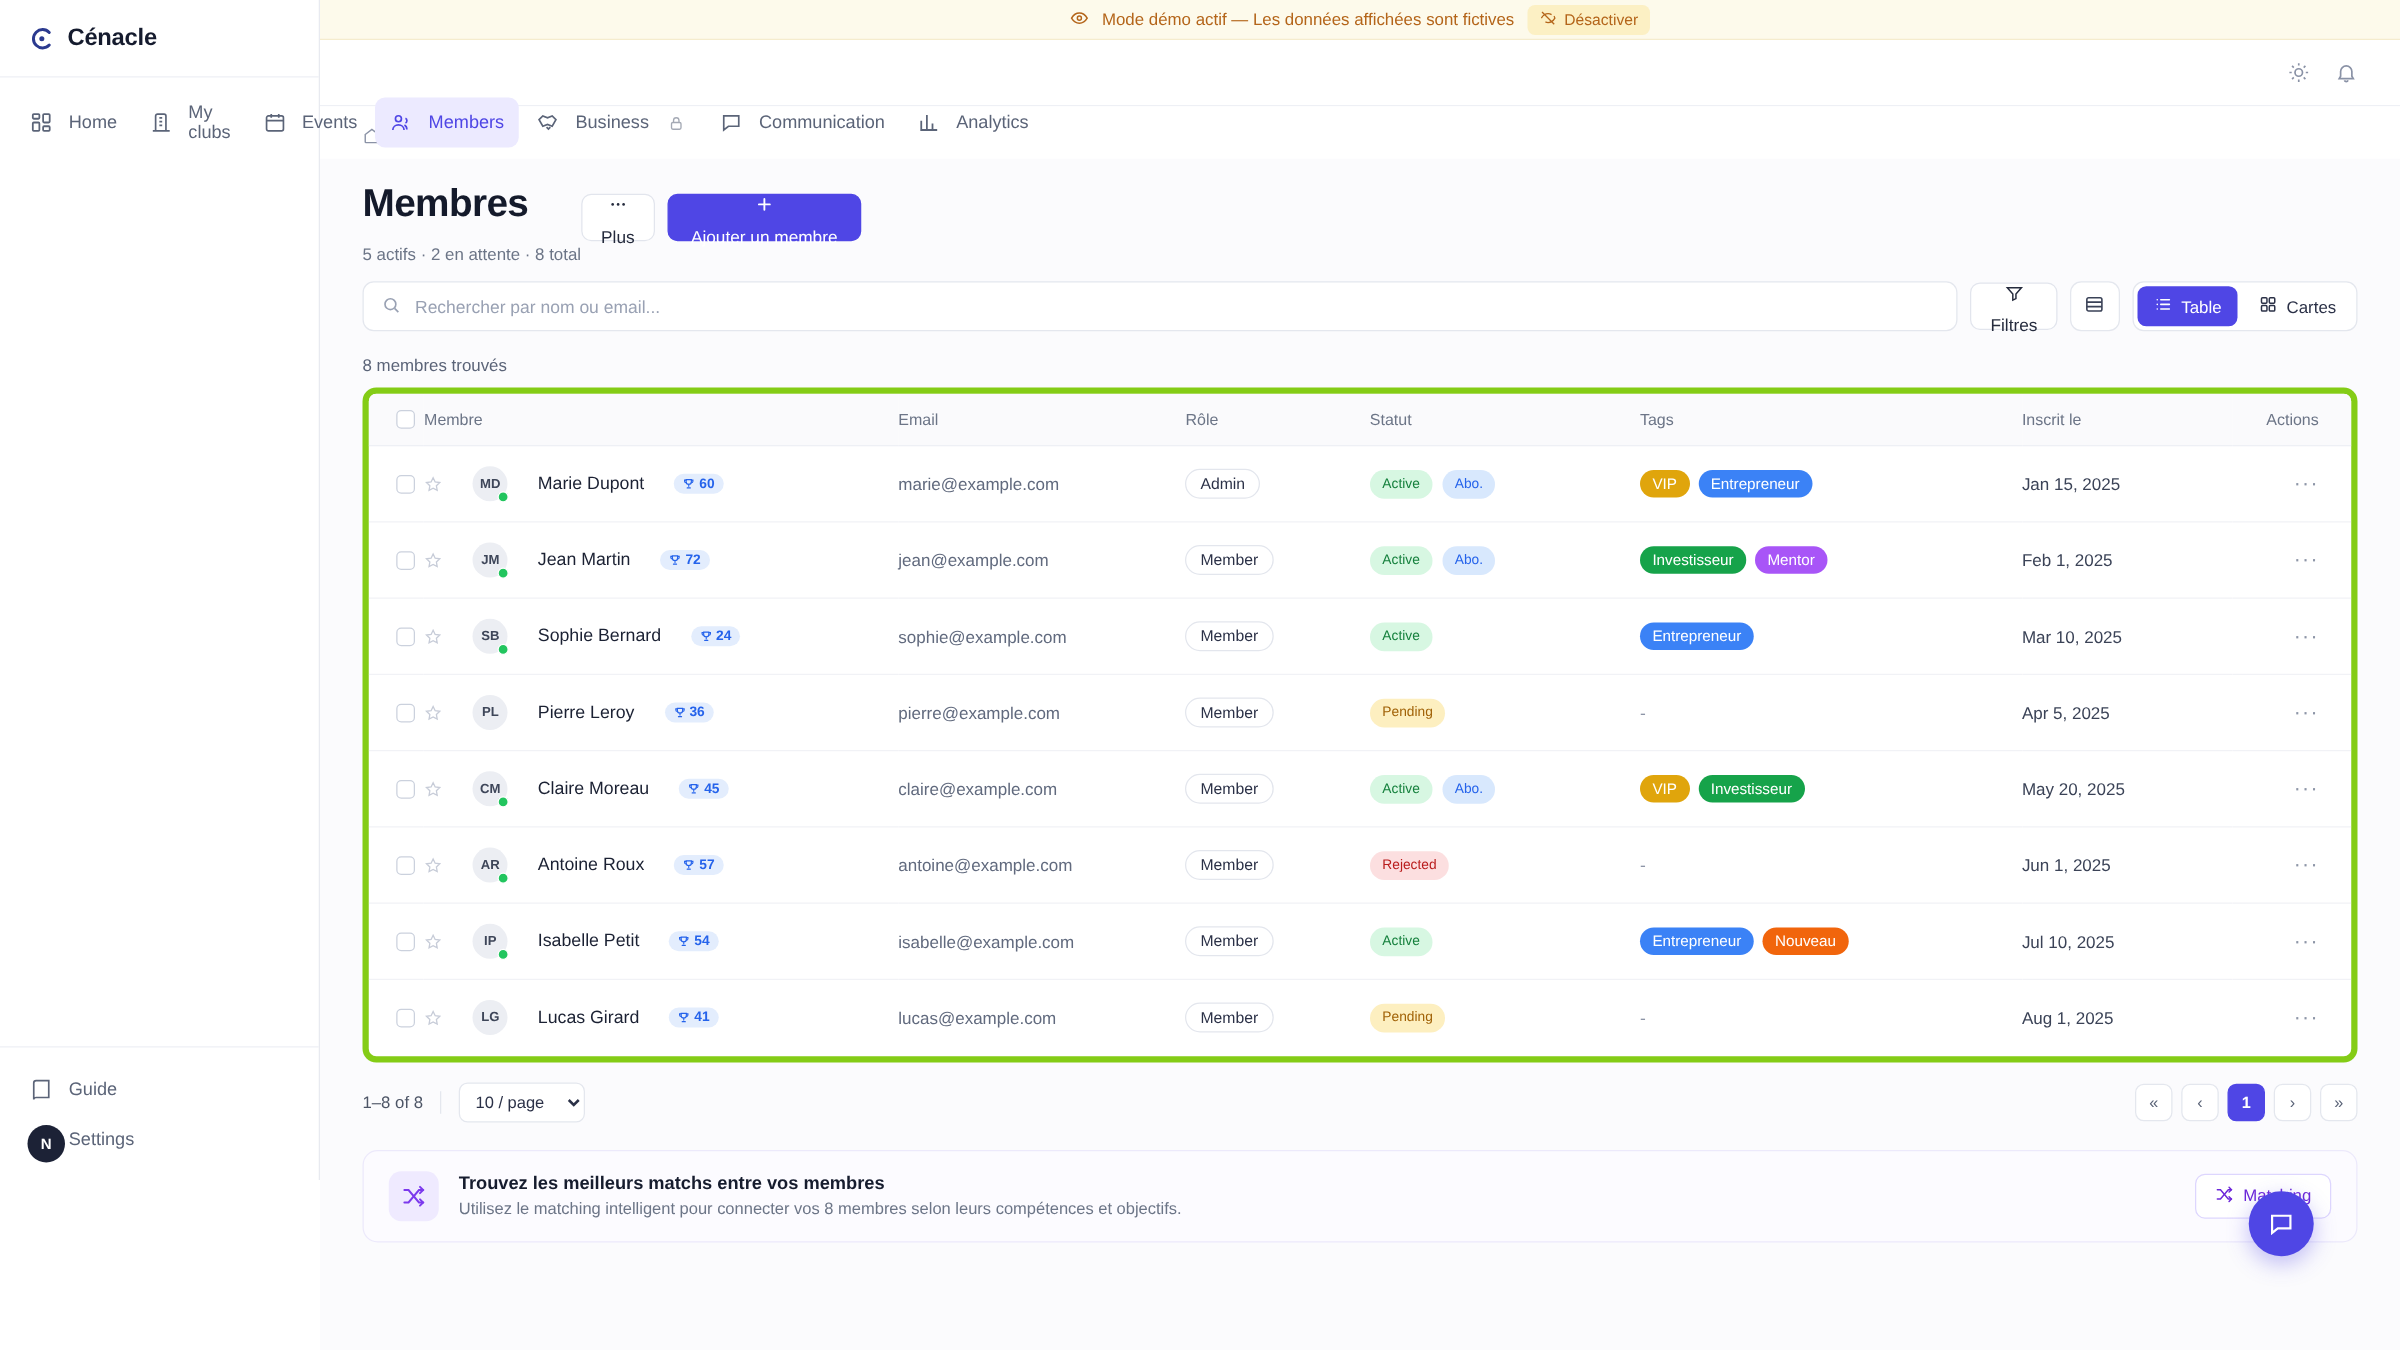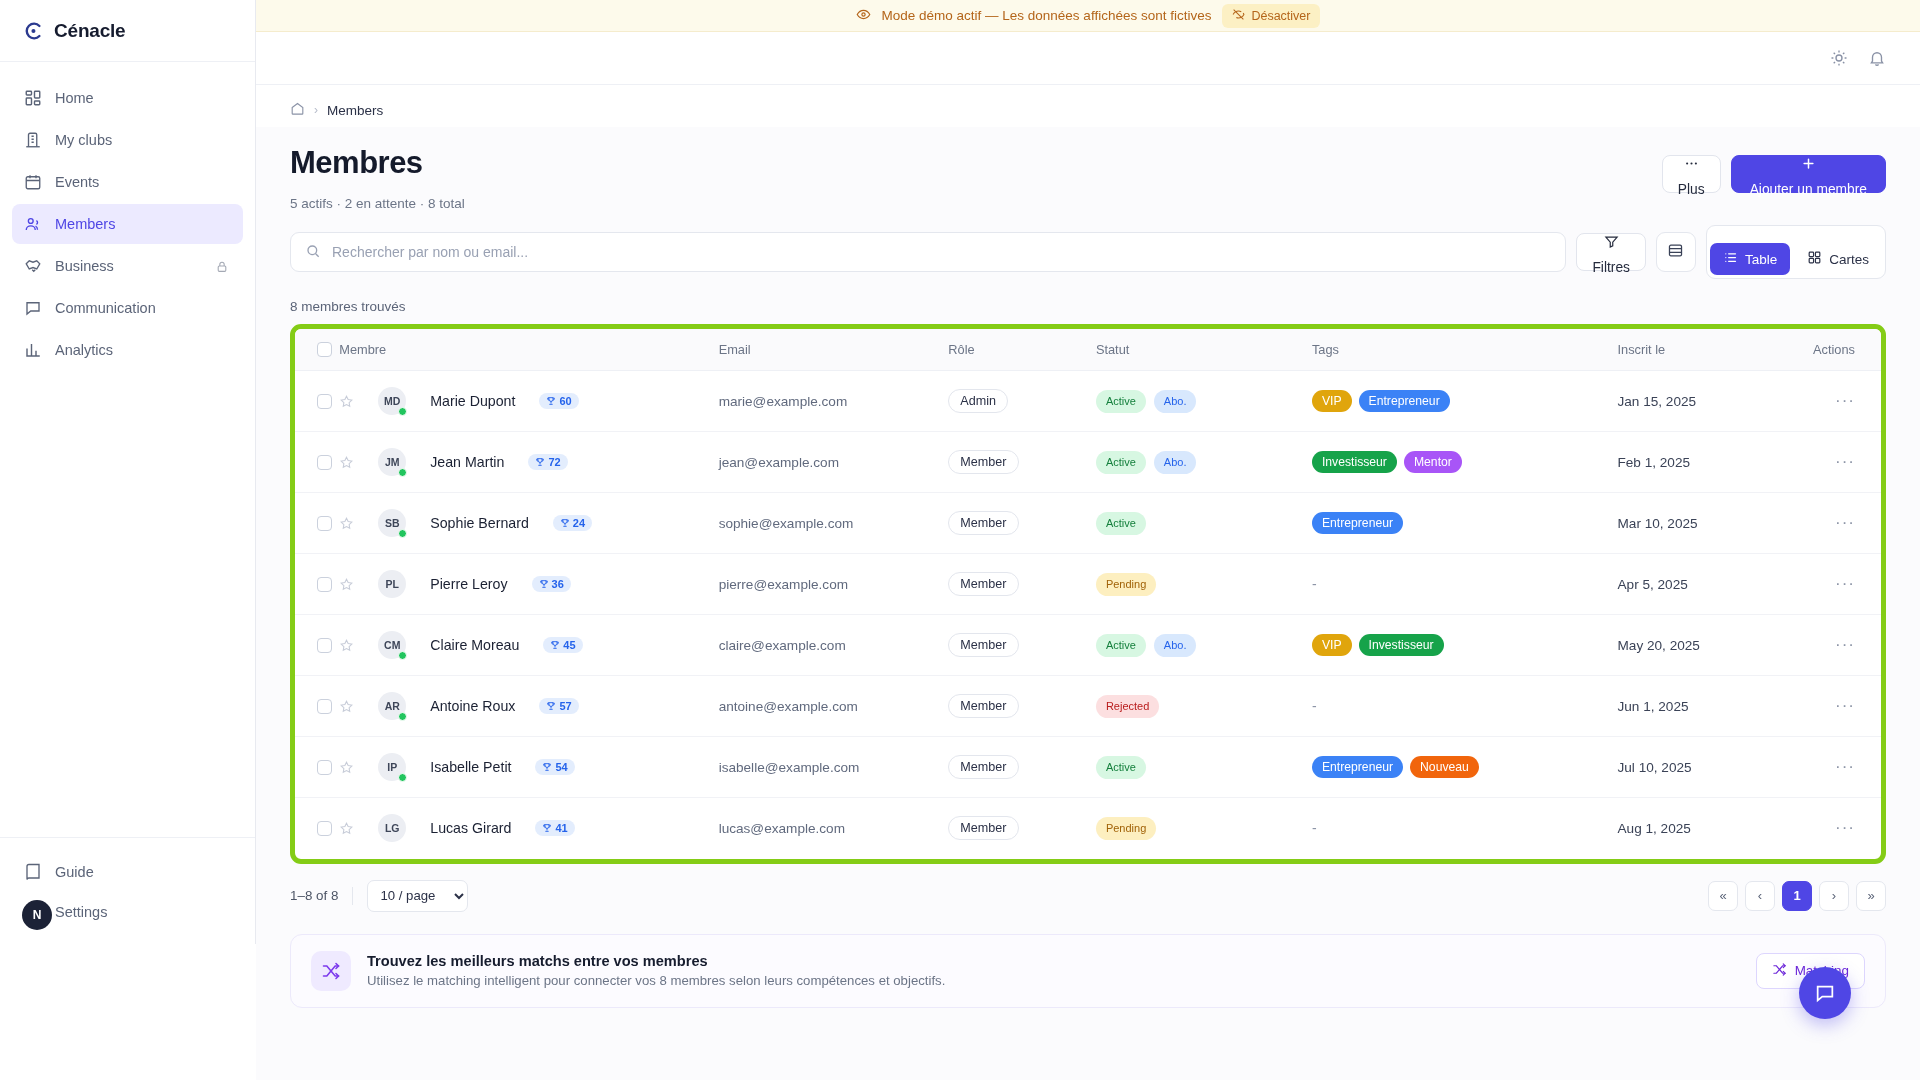--- a/index.html
+++ b/index.html
@@ -19,21 +19,21 @@
     background: #ffffff; border-right: 1px solid #e8eaf0;
     display: flex; flex-direction: column; position: relative;
   }
   .brand {
     height: 62px; display: flex; align-items: center; gap: 10px;
     padding: 0 22px; border-bottom: 1px solid #eef0f5;
   }
   .brand-mark { width: 22px; height: 22px; display: block; }
   .brand-name { font-size: 19px; font-weight: 700; color: #151b2e; letter-spacing: -0.2px; }
 
-  .nav { padding: 16px 12px 0 12px; display: flex; flex-direction: column; gap: 2px; }
+  .nav { padding: 16px 12px 0 12px; display: flex; flex-direction: row; gap: 2px; }
   .nav-item {
     display: flex; align-items: center; gap: 13px;
     height: 40px; padding: 0 12px; border-radius: 8px;
     color: #5b6478; font-size: 14.5px; cursor: pointer; position: relative;
   }
   .nav-item svg { flex: 0 0 18px; }
   .nav-item.active { background: #eceaff; color: #4f46e5; font-weight: 500; }
   .nav-item.active svg { color: #4f46e5; }
   .nav-lock { margin-left: auto; opacity: .55; display: flex; }
 
@@ -72,21 +72,21 @@
   .content { flex: 1; overflow: hidden; background: #fbfbfd; }
 
   .crumbs {
     display: flex; align-items: center; gap: 9px;
     padding: 16px 34px 8px 34px; font-size: 13.5px; color: #5b6478; background: #fff;
   }
   .crumb-sep { color: #b6bcca; font-size: 12px; }
   .crumb-current { color: #2b3147; }
 
   .page-head {
-    display: flex; align-items: flex-start; justify-content: space-between;
+    display: flex; align-items: flex-start; justify-content: flex-start;
     padding: 18px 34px 10px 34px;
   }
   .page-title { font-size: 31px; font-weight: 700; color: #141a2b; letter-spacing: -0.5px; }
   .page-sub { font-size: 13.5px; color: #6c7587; margin-top: 15px; }
   .head-actions { display: flex; align-items: center; gap: 10px; padding-top: 10px; }
   .btn {
     display: inline-flex; align-items: center; gap: 8px;
     height: 38px; padding: 0 15px; border-radius: 8px;
     font-size: 13.8px; font-family: inherit; cursor: pointer;
     border: 1px solid #e2e5ed; background: #fff; color: #252b3d; flex-direction: column;
@@ -109,21 +109,21 @@
     cursor: pointer; color: #3a4257;
   }
   .seg {
     display: flex; align-items: center; gap: 4px; padding: 3px;
     border: 1px solid #e4e7ee; border-radius: 9px; background: #fff;
   }
   .seg-btn {
     display: inline-flex; align-items: center; gap: 7px;
     height: 32px; padding: 1px 13px; border-radius: 7px; border: 0;
     background: transparent; color: #2b3147; font-size: 13.5px;
-    font-family: inherit; cursor: pointer; margin-top: 14px;
+    font-family: inherit; cursor: pointer;
   }
   .seg-btn.active { background: #4f46e5; color: #fff; font-weight: 500; }
 
   .found { padding: 20px 50px 10px 34px; font-size: 13.5px; color: #5b6478; }
 
   
   .table-card {
     margin: 0 34px; border: 5px solid #84cc16; border-radius: 11px;
     background: #fff; overflow: hidden;
   }

